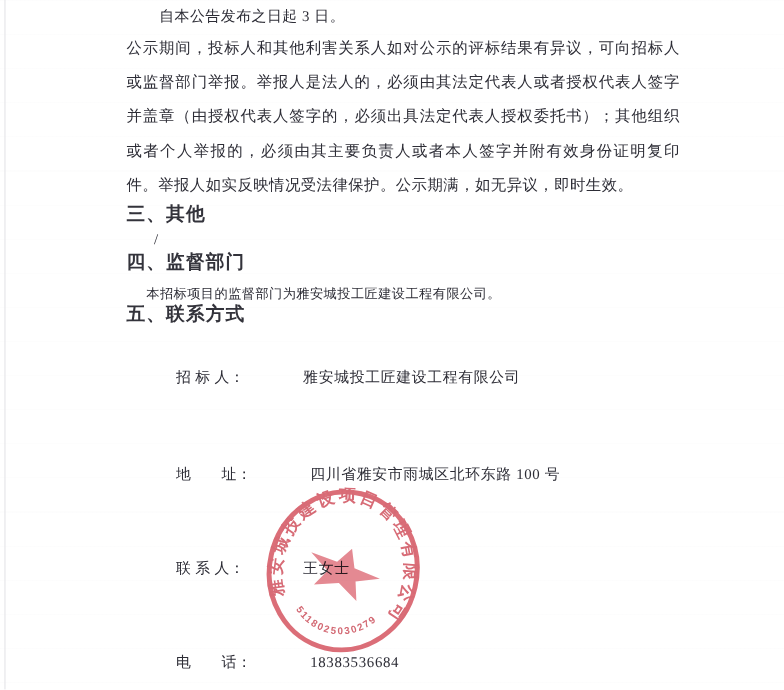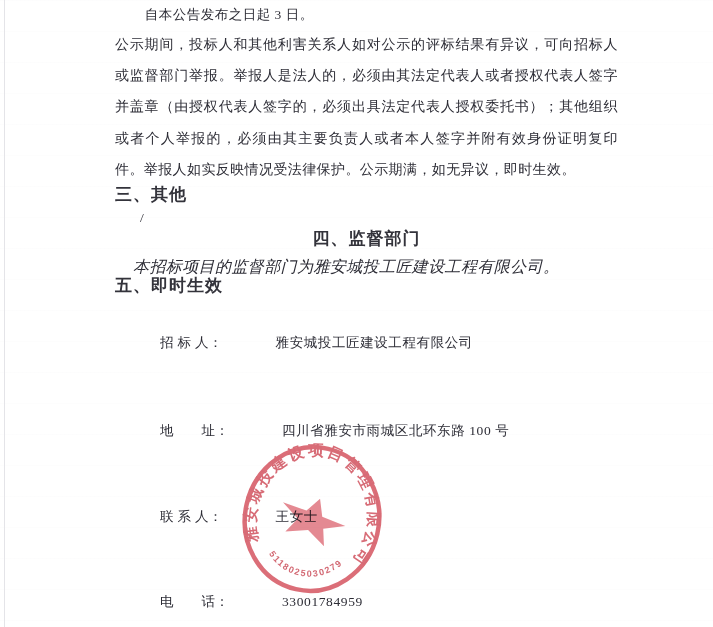--- a/index.html
+++ b/index.html
@@ -29,25 +29,25 @@
   .notice{
     margin:4px 0 0 0;line-height:31.2px;font-size:14px;
     text-align:justify;text-justify:inter-ideograph;letter-spacing:0.4px;
   }
   h3.sec{
     font-family:Liberation Sans, sans-serif;
     font-size:17px;font-weight:bold;color:#33333b;
     line-height:20px;margin:0;letter-spacing:1px;
   }
   .sec-other{margin-top:-9px;}
-  .sec-supervision{margin-top:5px;text-align:center;}
+  .sec-supervision{margin-top:5px;}
   .sec-contact{margin-top:7px;}
   .slash-line{line-height:22px;margin:2px 0 0 25px;font-size:13.5px;}
   .supervision-text{
-    margin:9px 0 0 18px;line-height:18px;font-size:16px;letter-spacing:0.4px;font-style:italic;
+    margin:9px 0 0 18px;line-height:18px;font-size:12px;letter-spacing:0.4px;
   }
   .contact-block{margin:4px 0 0 18px;font-size:13.5px;}
   .contact-block .row{line-height:28.5px;white-space:pre;}
   .row .lbl{letter-spacing:0.3px;}
   .row .val{padding-left:5px;letter-spacing:0.6px;margin-left:48px;}
   .contact-block .row.first{margin-bottom:3px;}
   .seal{
     position:absolute;left:237px;top:440px;width:150px;height:158px;
     mix-blend-mode:multiply;pointer-events:none;
   }
@@ -64,34 +64,34 @@
     <p class="intro">自本公告发布之日起 3 日。</p>
 
     <p class="notice">公示期间，投标人和其他利害关系人如对公示的评标结果有异议，可向招标人或监督部门举报。举报人是法人的，必须由其法定代表人或者授权代表人签字并盖章（由授权代表人签字的，必须出具法定代表人授权委托书）；其他组织或者个人举报的，必须由其主要负责人或者本人签字并附有效身份证明复印件。举报人如实反映情况受法律保护。公示期满，如无异议，即时生效。</p>
 
     <h3 class="sec sec-other">三、其他</h3>
     <div class="slash-line">/</div>
 
     <h3 class="sec sec-supervision">四、监督部门</h3>
     <p class="supervision-text">本招标项目的监督部门为雅安城投工匠建设工程有限公司。</p>
 
-    <h3 class="sec sec-contact">五、即时生效</h3>
+    <h3 class="sec sec-contact">五、联系方式</h3>
 
     <div class="contact-block">
       <div class="row first">
         <span class="lbl">招 标 人：</span><span class="val">雅安城投工匠建设工程有限公司</span>
       </div>
       <div class="row">
         <span class="lbl">地　　址：</span><span class="val">四川省雅安市雨城区北环东路 100 号</span>
       </div>
       <div class="row">
         <span class="lbl">联 系 人：</span><span class="val">王女士</span>
       </div>
       <div class="row">
-        <span class="lbl">电　　话：</span><span class="val">33001784959</span>
+        <span class="lbl">电　　话：</span><span class="val">18383536684</span>
       </div>
 
     </div>
 
   </div>
 
   <div class="seal">
     <svg viewBox="0 0 150 158" xmlns="http://www.w3.org/2000/svg">
       <g transform="rotate(13 75 79)" opacity="0.82">
         <ellipse cx="75" cy="79" rx="67" ry="72" fill="none" stroke="#d44f5b" stroke-width="4.5"></ellipse>

